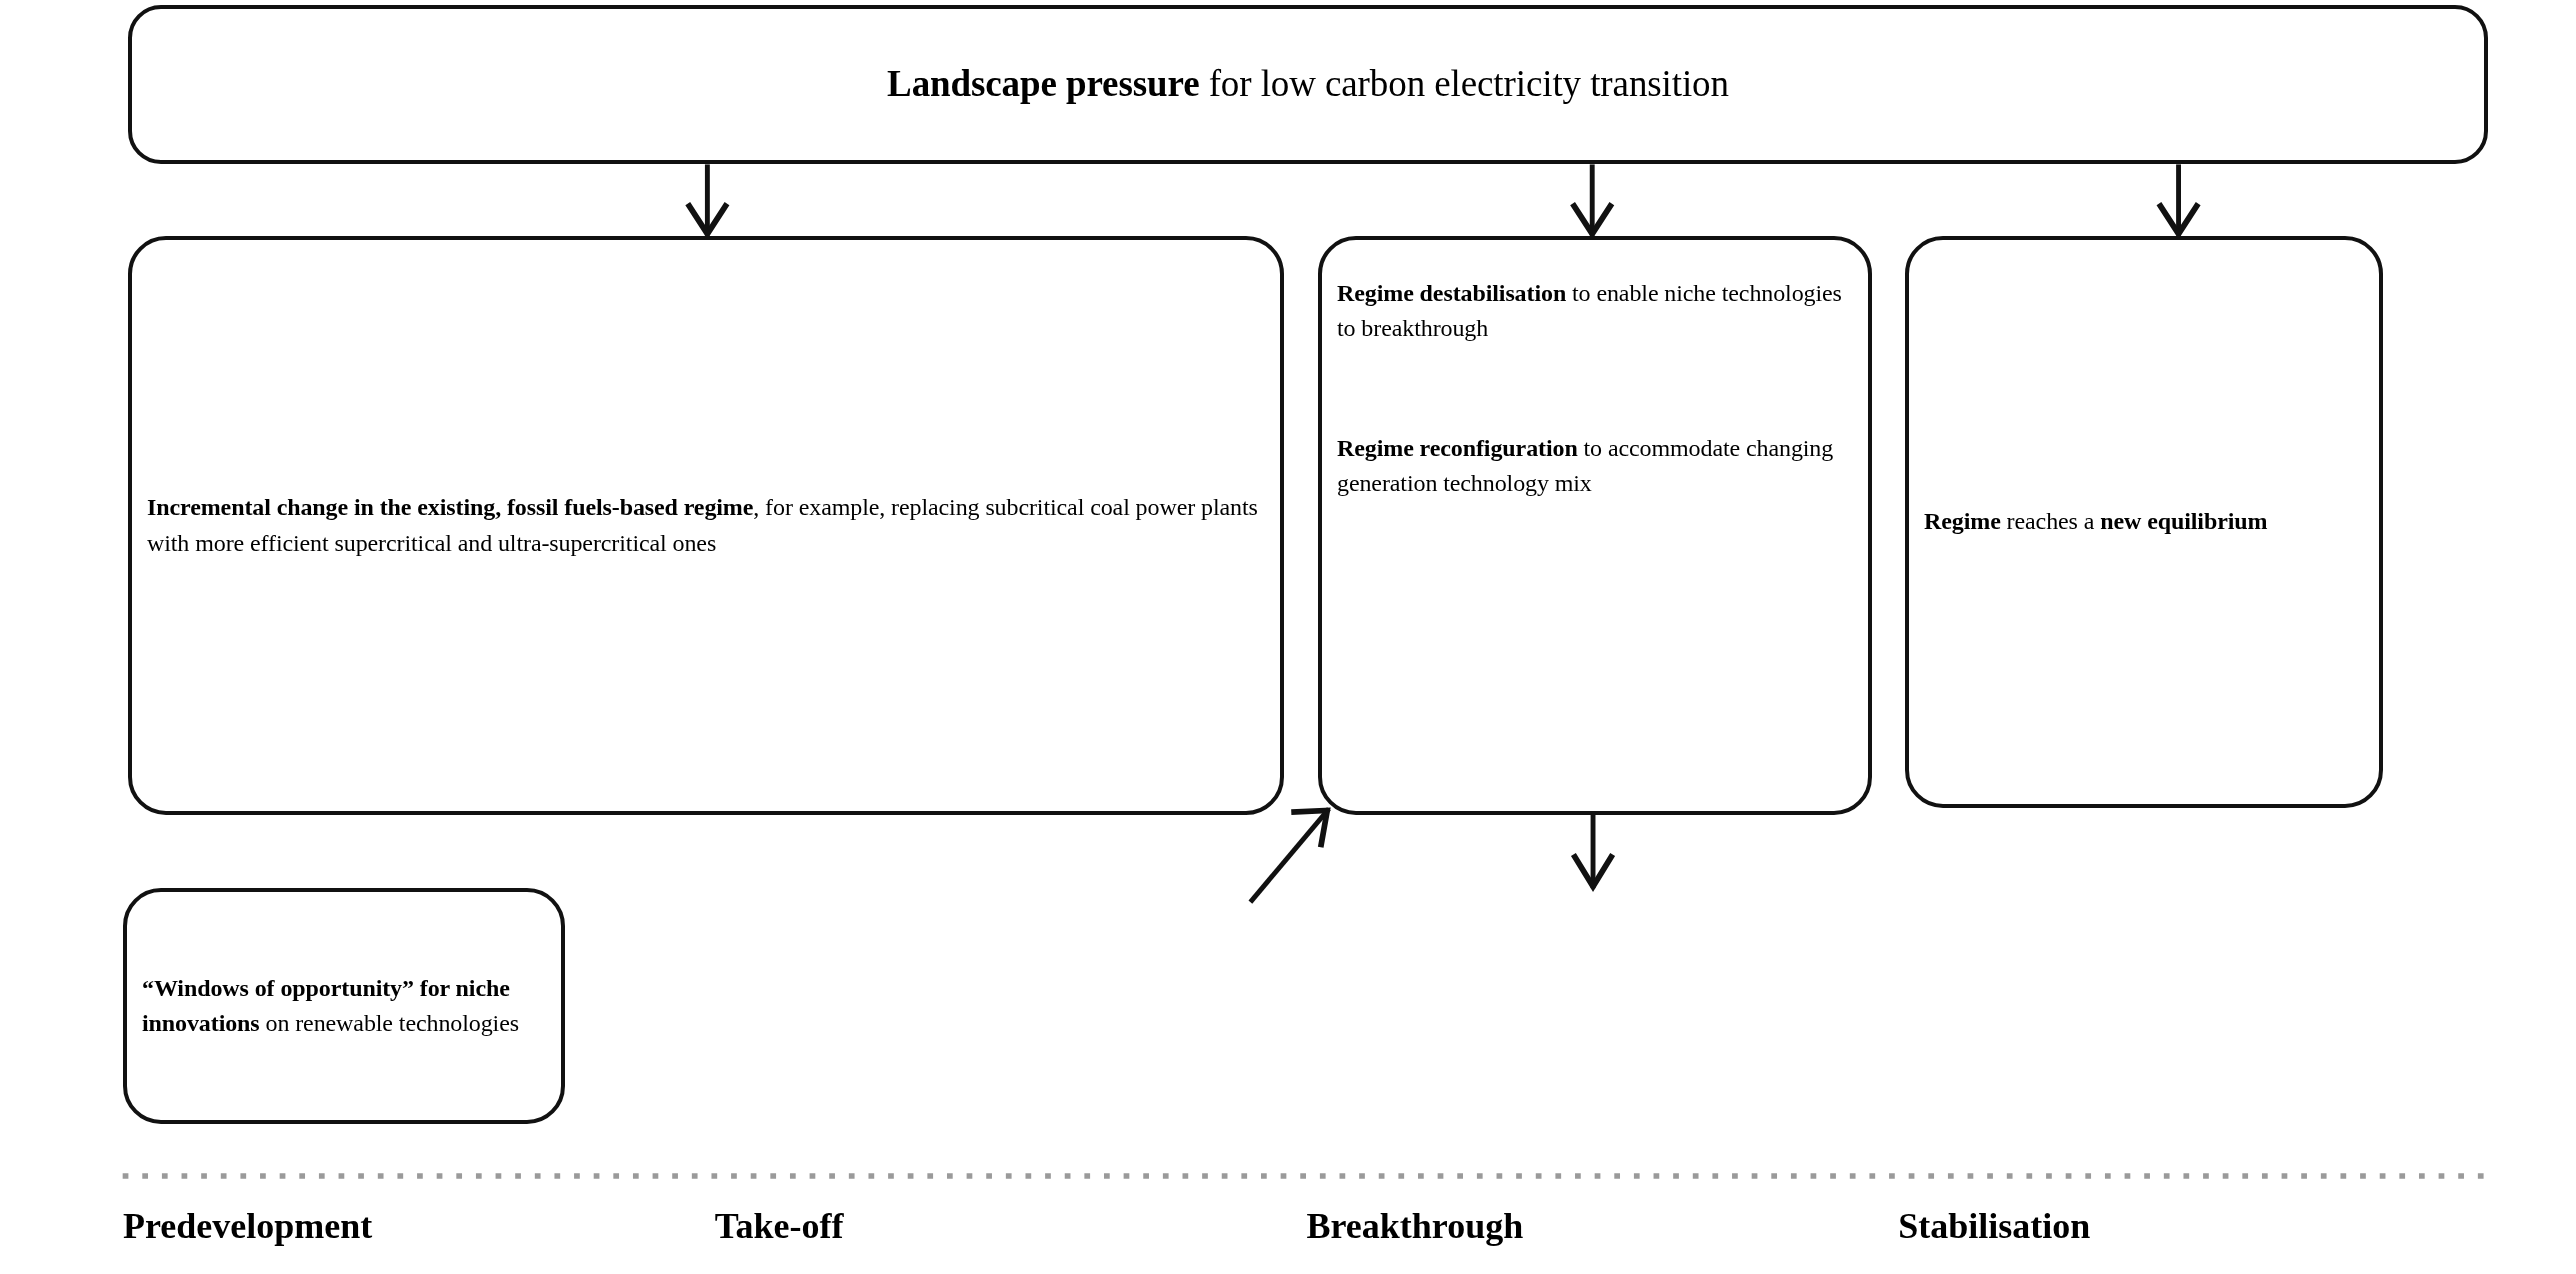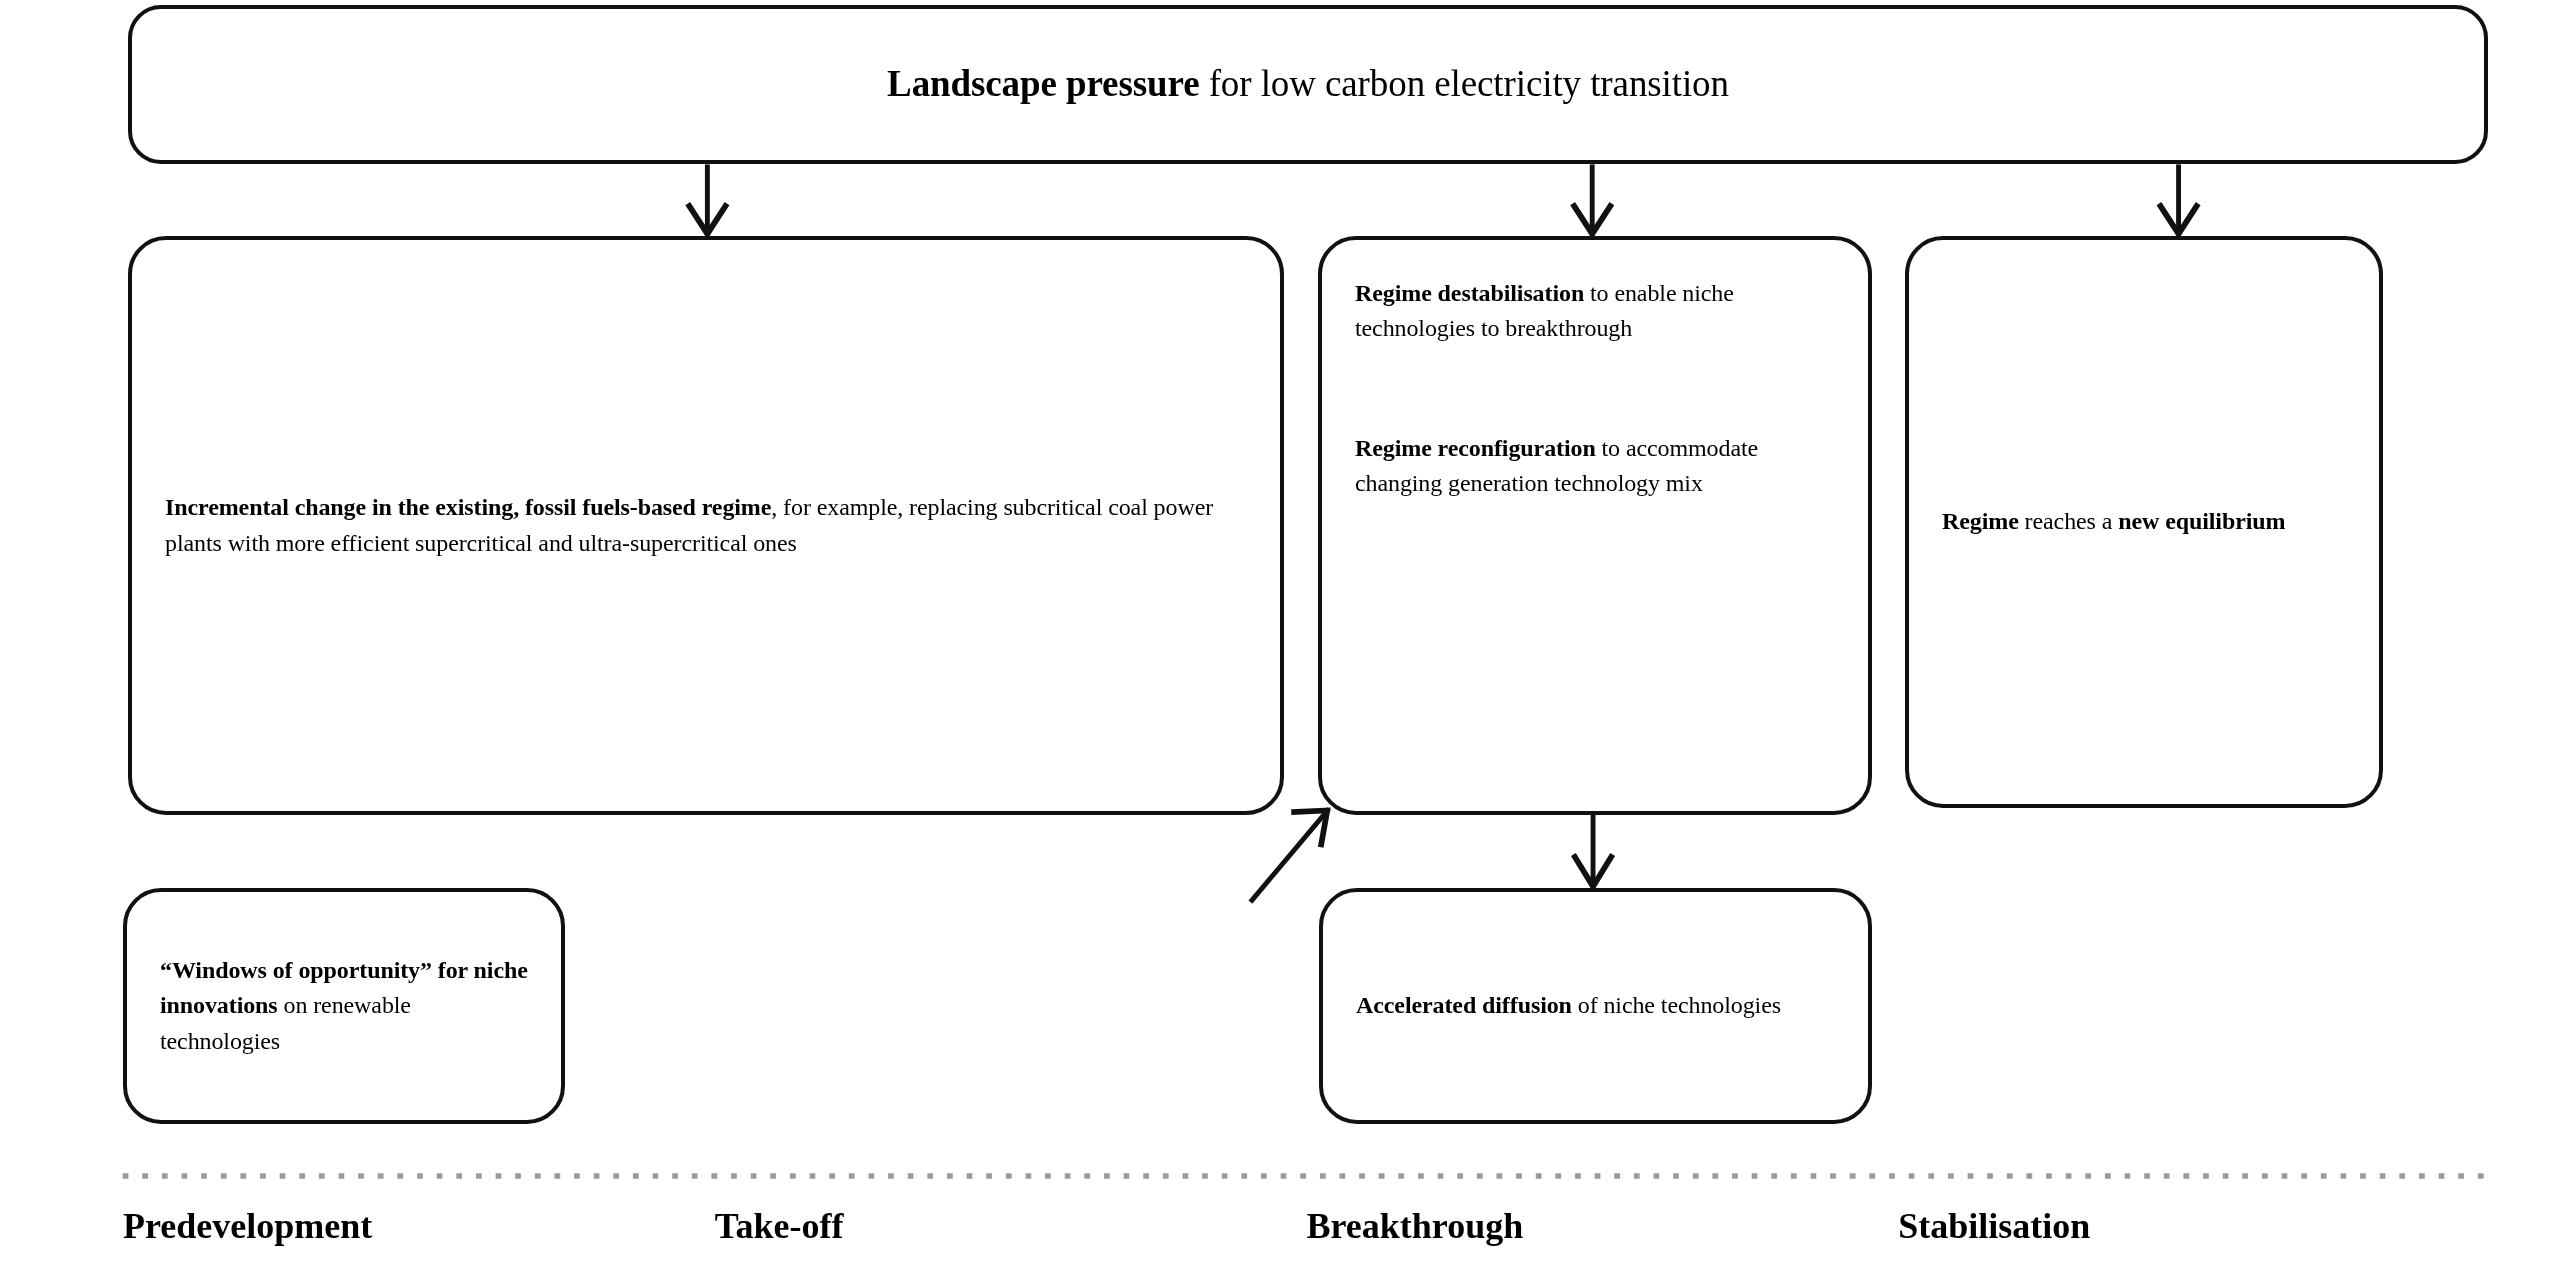--- a/index.html
+++ b/index.html
@@ -31,21 +31,21 @@
     box-sizing: border-box;
     border: 4.1px solid #111111;
     border-radius: 38px;
     background: #ffffff;
     display: flex;
     align-items: center;
     overflow: hidden;
   }
   .node .inner {
     width: 100%;
-    padding: 0 33px;
+    padding: 0 15px;
   }
   .node p {
     margin: 0;
     font-size: 24px;
     line-height: 1.46;
     letter-spacing: -0.1px;
   }
   .node.center .inner { text-align: center; }
   .node.center p { font-size: 37px; }
   .node b { font-weight: bold; }
@@ -181,25 +181,20 @@
     </div>
   </div>
 
   <div class="node" id="node-windows">
     <div class="inner">
       <p><b>“Windows of opportunity” for niche innovations</b><span> on renewable technologies</span></p>
     </div>
   </div>
 
 
-  <div class="node" id="node-accelerated">
-    <div class="inner">
-      <p><b>Accelerated diffusion</b><span> of niche technologies</span></p>
-    </div>
-  </div>
 
   <div id="phase-row">
     <div class="phase-label">Predevelopment</div>
     <div class="phase-label">Take-off</div>
     <div class="phase-label">Breakthrough</div>
     <div class="phase-label">Stabilisation</div>
   </div>
 
 </div>
 

